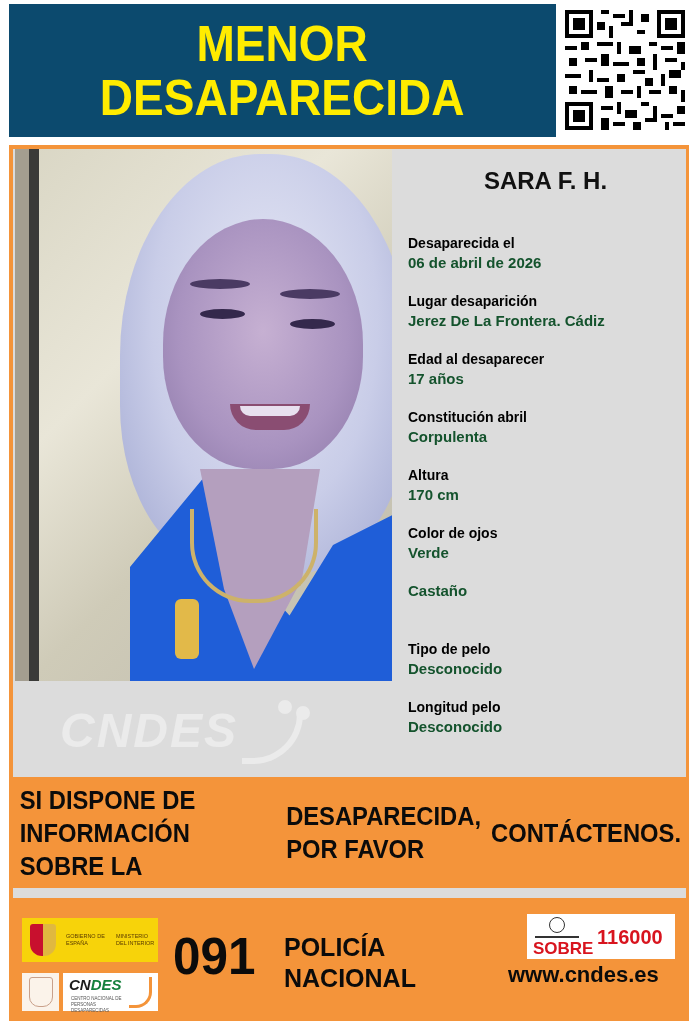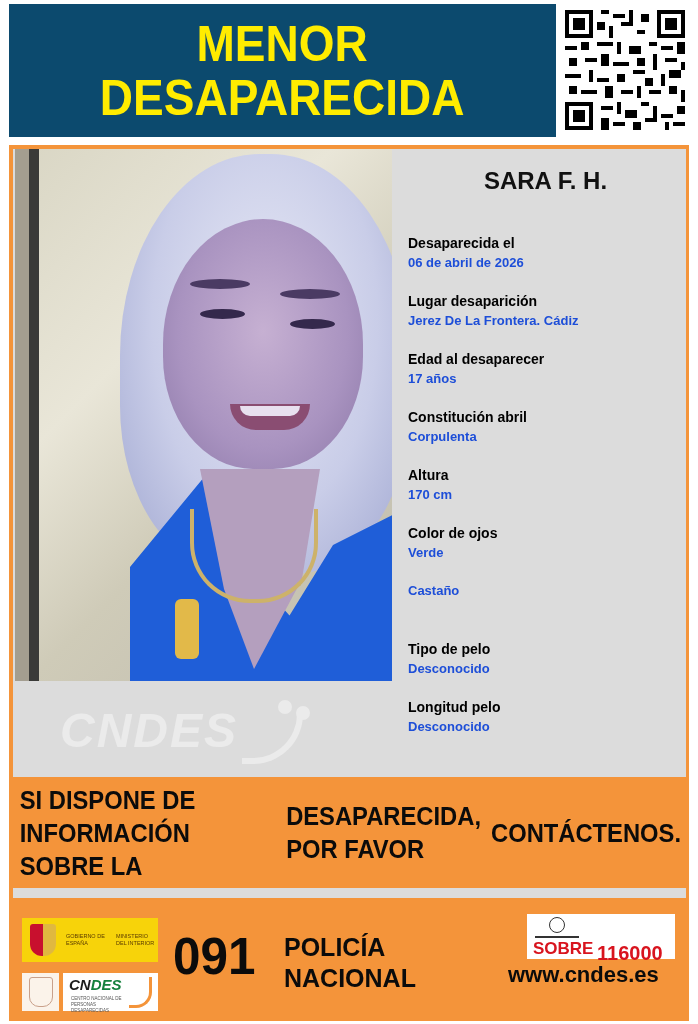--- a/index.html
+++ b/index.html
@@ -71,21 +71,21 @@
   #watermark .swoosh .dot2 { left:54px; top:6px; }
 
   
   #info { left: 408px; top: 149px; width: 275px; height: 620px; }
   #name {
     position:absolute; left: 0; top: 18px; width: 275px; text-align:center;
     font-size: 24px; font-weight: bold; color: #111;
   }
   .field { position:absolute; left:0; width:275px; }
   .field .lbl { color: #000000; font-weight: bold; font-size: 14px; line-height: 20px; }
-  .field .val { color: #1d4ed8; font-weight: bold; font-size: 13px; line-height: 20px; }
+  .field .val { color: #14532d; font-weight: bold; font-size: 15px; line-height: 20px; }
 
   
   #msg {
     left: 13px; top: 779px; width: 673px; height: 108px; background: #f4943a;
     display:flex; flex-direction:row; align-items:center; justify-content:center;
   }
   #msg .line { font-weight:bold; font-size: 25px; line-height: 33px; color:#0b0b0b; transform: scaleX(0.95); }
   #gray-strip { left: 13px; top: 888px; width: 673px; height: 10px; background: #dcdcdc; }
 
   
@@ -101,21 +101,21 @@
   #cndes-logo .small { position:absolute; left: 8px; top: 23px; font-size: 4.5px; line-height: 6px; color:#555; width: 60px; }
   #cndes-logo .fig { position:absolute; right: 6px; top: 4px; width: 20px; height: 28px; border-right: 3px solid #f4943a; border-bottom: 3px solid #f4943a; border-radius: 0 0 16px 0; }
 
   #num091 { left: 173px; top: 926px; font-weight:bold; font-size: 52px; color:#0b0b0b; line-height: 60px; transform: scaleX(0.95); transform-origin: left; }
   #policia { left: 284px; top: 932px; font-weight:bold; font-size: 25px; line-height: 31px; color:#0b0b0b; }
 
   #anar { left: 527px; top: 914px; width: 148px; height: 45px; background:#fff; }
   #anar .face-ic { position:absolute; left: 22px; top: 3px; width: 14px; height: 14px; border: 1.5px solid #333; border-radius:50%; }
   #anar .arms { position:absolute; left: 8px; top: 22px; width: 44px; height: 2px; background:#333; }
   #anar .brand { position:absolute; left: 6px; top: 25px; color:#d8141e; font-weight:bold; font-size: 17px; }
-  #anar .phone { position:absolute; left: 70px; top: 12px; color:#d8141e; font-weight:bold; font-size: 20px; margin-top: 16px; }
+  #anar .phone { position:absolute; left: 70px; top: 12px; color:#d8141e; font-weight:bold; font-size: 20px; }
   #web { left: 508px; top: 962px; font-weight:bold; font-size: 22px; color:#0b0b0b; }
 </style>
 </head>
 <body>
 
 <div id="title-bar" class="abs">
   <div class="line">MENOR</div>
   <div class="line">DESAPARECIDA</div>
 </div>
 <div id="qr" class="abs">

